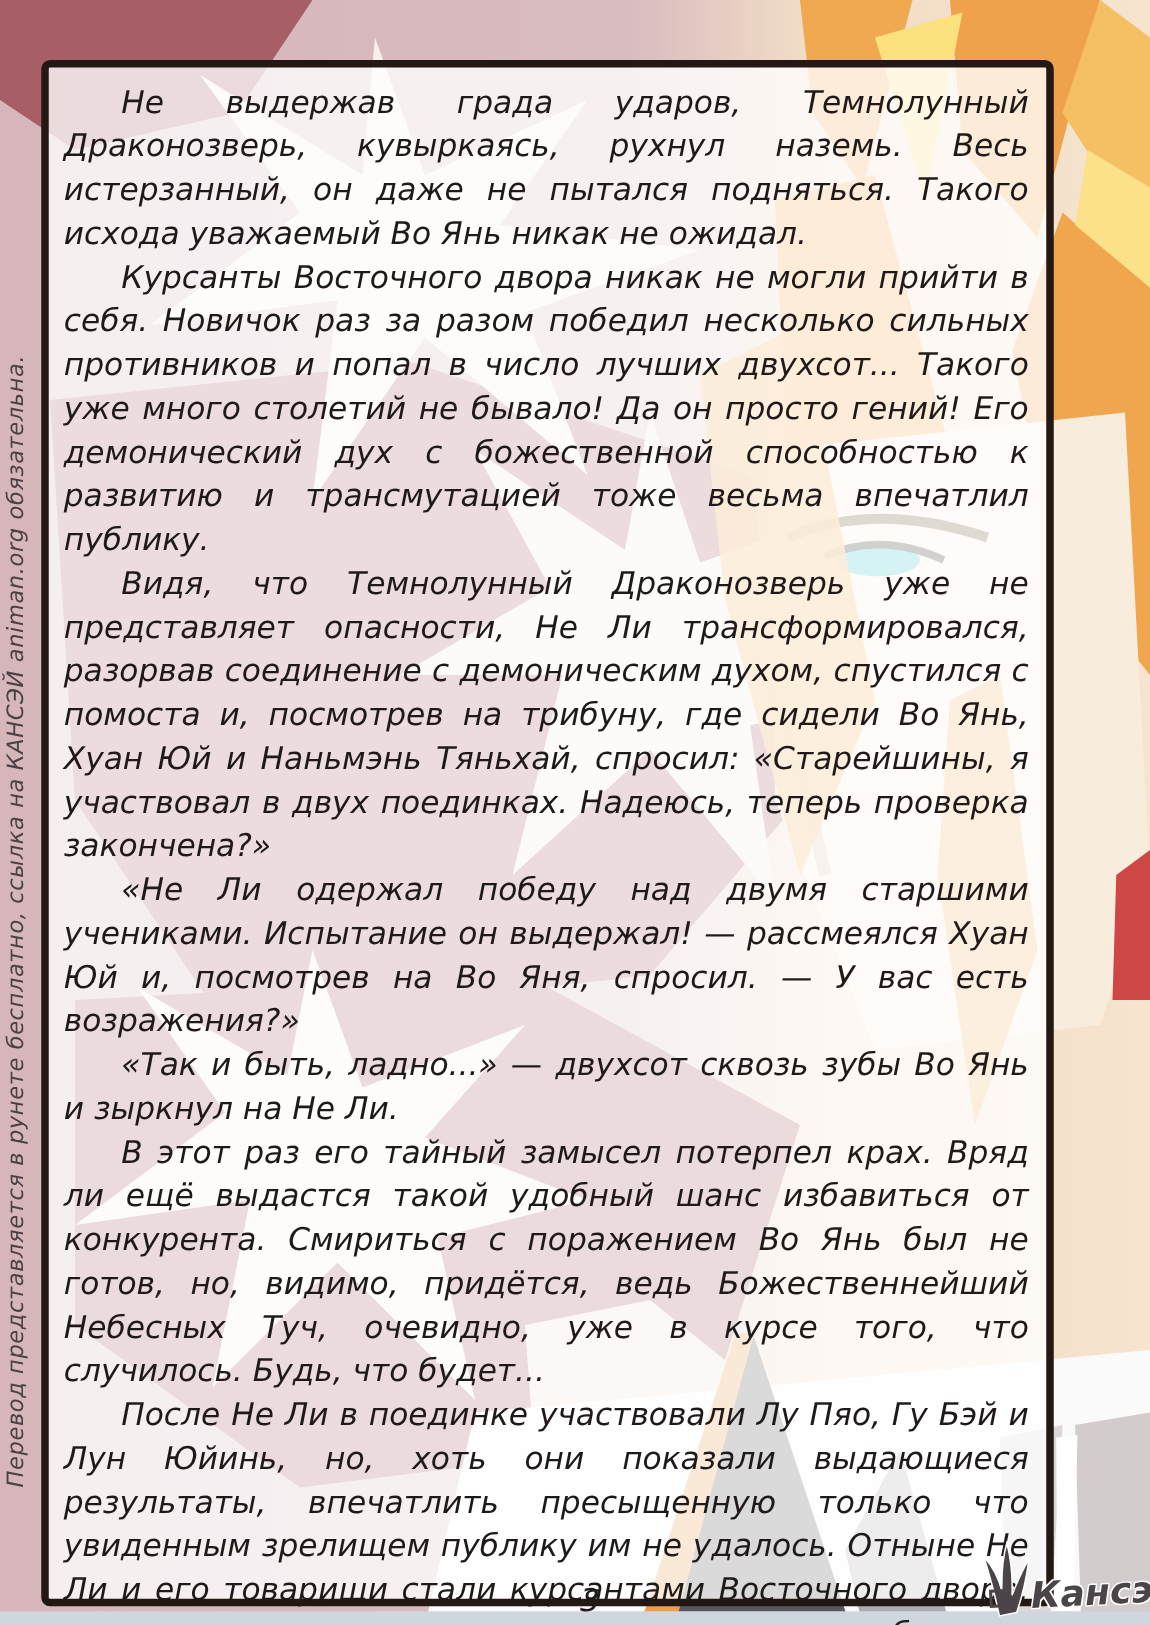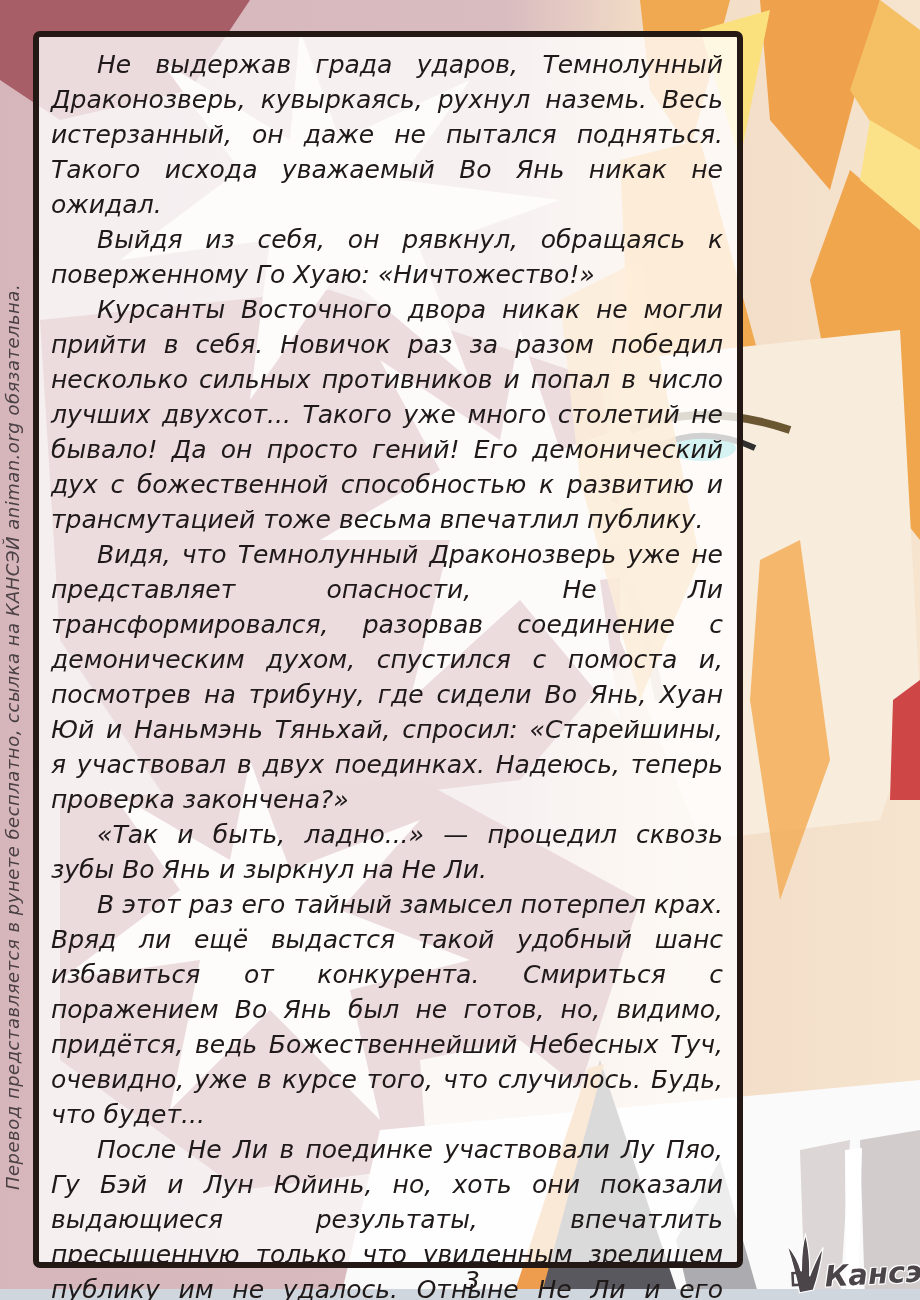--- a/index.html
+++ b/index.html
@@ -4,21 +4,21 @@
 <style>
   :root{
     --bg-pink:#d9bcc0; --bg-peach:#f6e3cd; --panel-border:#231813;
     --ink:#1f1a19; --note-ink:#4a4145; --logo-ink:#4b4549; --bottom-strip:#cfd6dd;
   }
   *{box-sizing:border-box; margin:0; padding:0;}
   html,body{width:920px;height:1300px;overflow:hidden;}
   body{font-family:"DejaVu Sans",sans-serif;position:relative;background:var(--bg-pink);}
   .artwork{position:absolute;left:0;top:0;width:920px;height:1300px;}
   .panel{
-    position:absolute;left:33px;top:31px;width:710px;height:1237px;
+    position:absolute;left:33px;top:48px;width:810px;height:1237px;
     border:6px solid var(--panel-border);border-radius:7px;
     background:rgba(255,255,255,0.78);
   }
   .story{
     padding:10px 14px 0 12px;
     font-style:italic;
     font-size:25px;line-height:35px;color:var(--ink);
     text-align:justify;
   }
   .story p{text-indent:46px;}
@@ -90,24 +90,24 @@
   <polygon points="676,1240 720,1160 760,1300 690,1300" fill="#8a8a90" opacity="0.7"></polygon>
   <polygon points="800,1150 850,1140 840,1300 805,1300" fill="#dcd6d6"></polygon>
   <polygon points="860,1140 920,1130 920,1300 865,1300" fill="#d2cccd"></polygon>
   <polygon points="845,1150 862,1148 858,1300 846,1300" fill="#ffffff"></polygon>
   <rect x="0" y="1289" width="920" height="11" fill="#cfd6dd"></rect>
 </svg>
 
 <div class="panel">
   <div class="story">
       <p>Не выдержав града ударов, Темнолунный Драконозверь, кувыркаясь, рухнул наземь. Весь истерзанный, он даже не пытался подняться. Такого исхода уважаемый Во Янь никак не ожидал.</p>
-      <p>Выйдя из себя, он рявкнул, обращаясь к поверженному Го Хуаю: «Ничтожество!»</p>
       <p>Курсанты Восточного двора никак не могли прийти в себя. Новичок раз за разом победил несколько сильных противников и попал в число лучших двухсот... Такого уже много столетий не бывало! Да он просто гений! Его демонический дух с божественной способностью к развитию и трансмутацией тоже весьма впечатлил публику.</p>
       <p>Видя, что Темнолунный Драконозверь уже не представляет опасности, Не Ли трансформировался, разорвав соединение с демоническим духом, спустился с помоста и, посмотрев на трибуну, где сидели Во Янь, Хуан Юй и Наньмэнь Тяньхай, спросил: «Старейшины, я участвовал в двух поединках. Надеюсь, теперь проверка закончена?»</p>
-      <p>«Так и быть, ладно...» — процедил сквозь зубы Во Янь и зыркнул на Не Ли.</p>
+      <p>«Не Ли одержал победу над двумя старшими учениками. Испытание он выдержал! — рассмеялся Хуан Юй и, посмотрев на Во Яня, спросил. — У вас есть возражения?»</p>
+      <p>«Так и быть, ладно...» — двухсот сквозь зубы Во Янь и зыркнул на Не Ли.</p>
       <p>В этот раз его тайный замысел потерпел крах. Вряд ли ещё выдастся такой удобный шанс избавиться от конкурента. Смириться с поражением Во Янь был не готов, но, видимо, придётся, ведь Божественнейший Небесных Туч, очевидно, уже в курсе того, что случилось. Будь, что будет...</p>
       <p>После Не Ли в поединке участвовали Лу Пяо, Гу Бэй и Лун Юйинь, но, хоть они показали выдающиеся результаты, впечатлить пресыщенную только что увиденным зрелищем публику им не удалось. Отныне Не Ли и его товарищи стали курсантами Восточного двора, и теперь перед ними стала задача как можно быстрее попасть на Центральный двор и добиться власти и положения в Школе Юйшэнь. Времени слишком мало, чтобы тратить его без толку!</p>
     </div>
 </div>
 
 <div class="vertical-note">Перевод представляется в рунете бесплатно, ссылка на КАНСЭЙ animan.org обязательна.</div>
 
 <div class="page-number">3</div>
 
 <div class="kansei">

